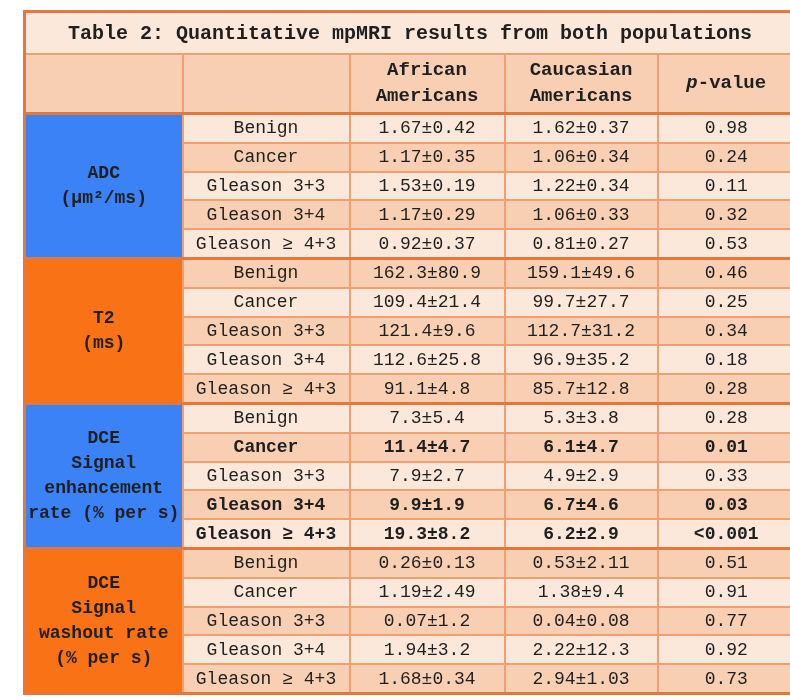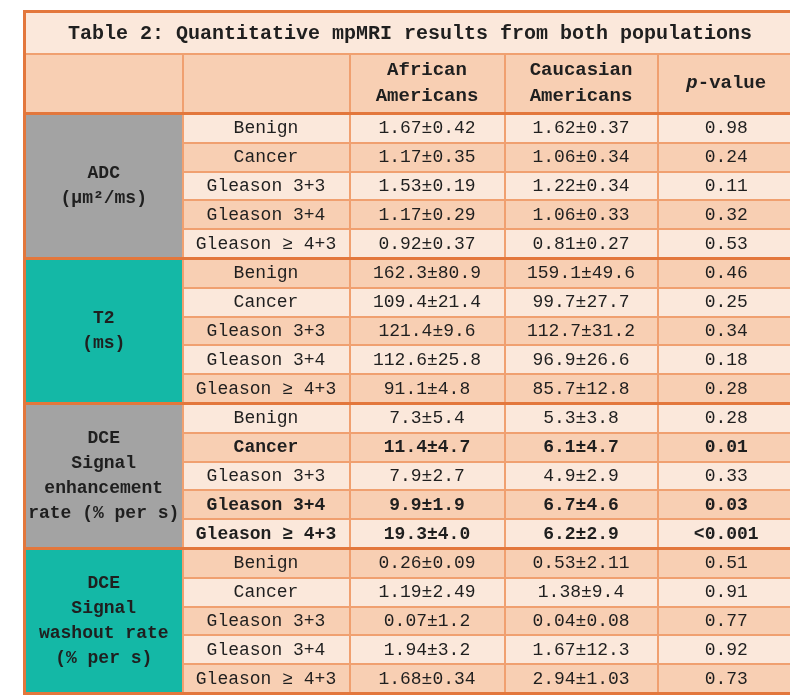--- a/index.html
+++ b/index.html
@@ -30,22 +30,22 @@
     padding: 0 2px;
     font-size: 18px;
     overflow: hidden;
   }
   tr.group-start td {
     border-top-width: 3px;
     border-top-color: #E3773C;
   }
   .row-light td { background: #FBE8DB; }
   .row-dark  td { background: #F8CFB3; }
-  td.cell-light { background: #a3a3a3; }
-  td.cell-dark  { background: #14b8a6; }
+  td.cell-light { background: #3b82f6; }
+  td.cell-dark  { background: #f97316; }
   .title-row td {
     height: 40px;
     background: #FBE8DB;
     font-weight: 700;
     font-size: 20px;
   }
   .header-row td {
     height: 57px;
     background: #F8CFB3;
     font-weight: 700;
@@ -139,21 +139,21 @@
   </tr>
   <tr class="data-row row-dark">
     <td>Gleason 3+3</td>
     <td>121.4±9.6</td>
     <td>112.7±31.2</td>
     <td>0.34</td>
   </tr>
   <tr class="data-row row-light">
     <td>Gleason 3+4</td>
     <td>112.6±25.8</td>
-    <td>96.9±26.6</td>
+    <td>96.9±35.2</td>
     <td>0.18</td>
   </tr>
   <tr class="data-row row-dark">
     <td>Gleason ≥ 4+3</td>
     <td>91.1±4.8</td>
     <td>85.7±12.8</td>
     <td>0.28</td>
   </tr>
 
   <tr class="data-row row-light group-start">
@@ -179,51 +179,51 @@
     <td>0.33</td>
   </tr>
   <tr class="data-row row-dark bold-row">
     <td>Gleason 3+4</td>
     <td>9.9±1.9</td>
     <td>6.7±4.6</td>
     <td>0.03</td>
   </tr>
   <tr class="data-row row-light bold-row">
     <td>Gleason ≥ 4+3</td>
-    <td>19.3±4.0</td>
+    <td>19.3±8.2</td>
     <td>6.2±2.9</td>
     <td>&lt;0.001</td>
   </tr>
 
   <tr class="data-row row-dark group-start">
     <td rowspan="5" class="group-label cell-dark">DCE
 Signal
 washout rate
 (% per s)</td>
     <td>Benign</td>
-    <td>0.26±0.09</td>
+    <td>0.26±0.13</td>
     <td>0.53±2.11</td>
     <td>0.51</td>
   </tr>
   <tr class="data-row row-light">
     <td>Cancer</td>
     <td>1.19±2.49</td>
     <td>1.38±9.4</td>
     <td>0.91</td>
   </tr>
   <tr class="data-row row-dark">
     <td>Gleason 3+3</td>
     <td>0.07±1.2</td>
     <td>0.04±0.08</td>
     <td>0.77</td>
   </tr>
   <tr class="data-row row-light">
     <td>Gleason 3+4</td>
     <td>1.94±3.2</td>
-    <td>1.67±12.3</td>
+    <td>2.22±12.3</td>
     <td>0.92</td>
   </tr>
   <tr class="data-row row-dark">
     <td>Gleason ≥ 4+3</td>
     <td>1.68±0.34</td>
     <td>2.94±1.03</td>
     <td>0.73</td>
   </tr>
 </tbody>
     </table>

